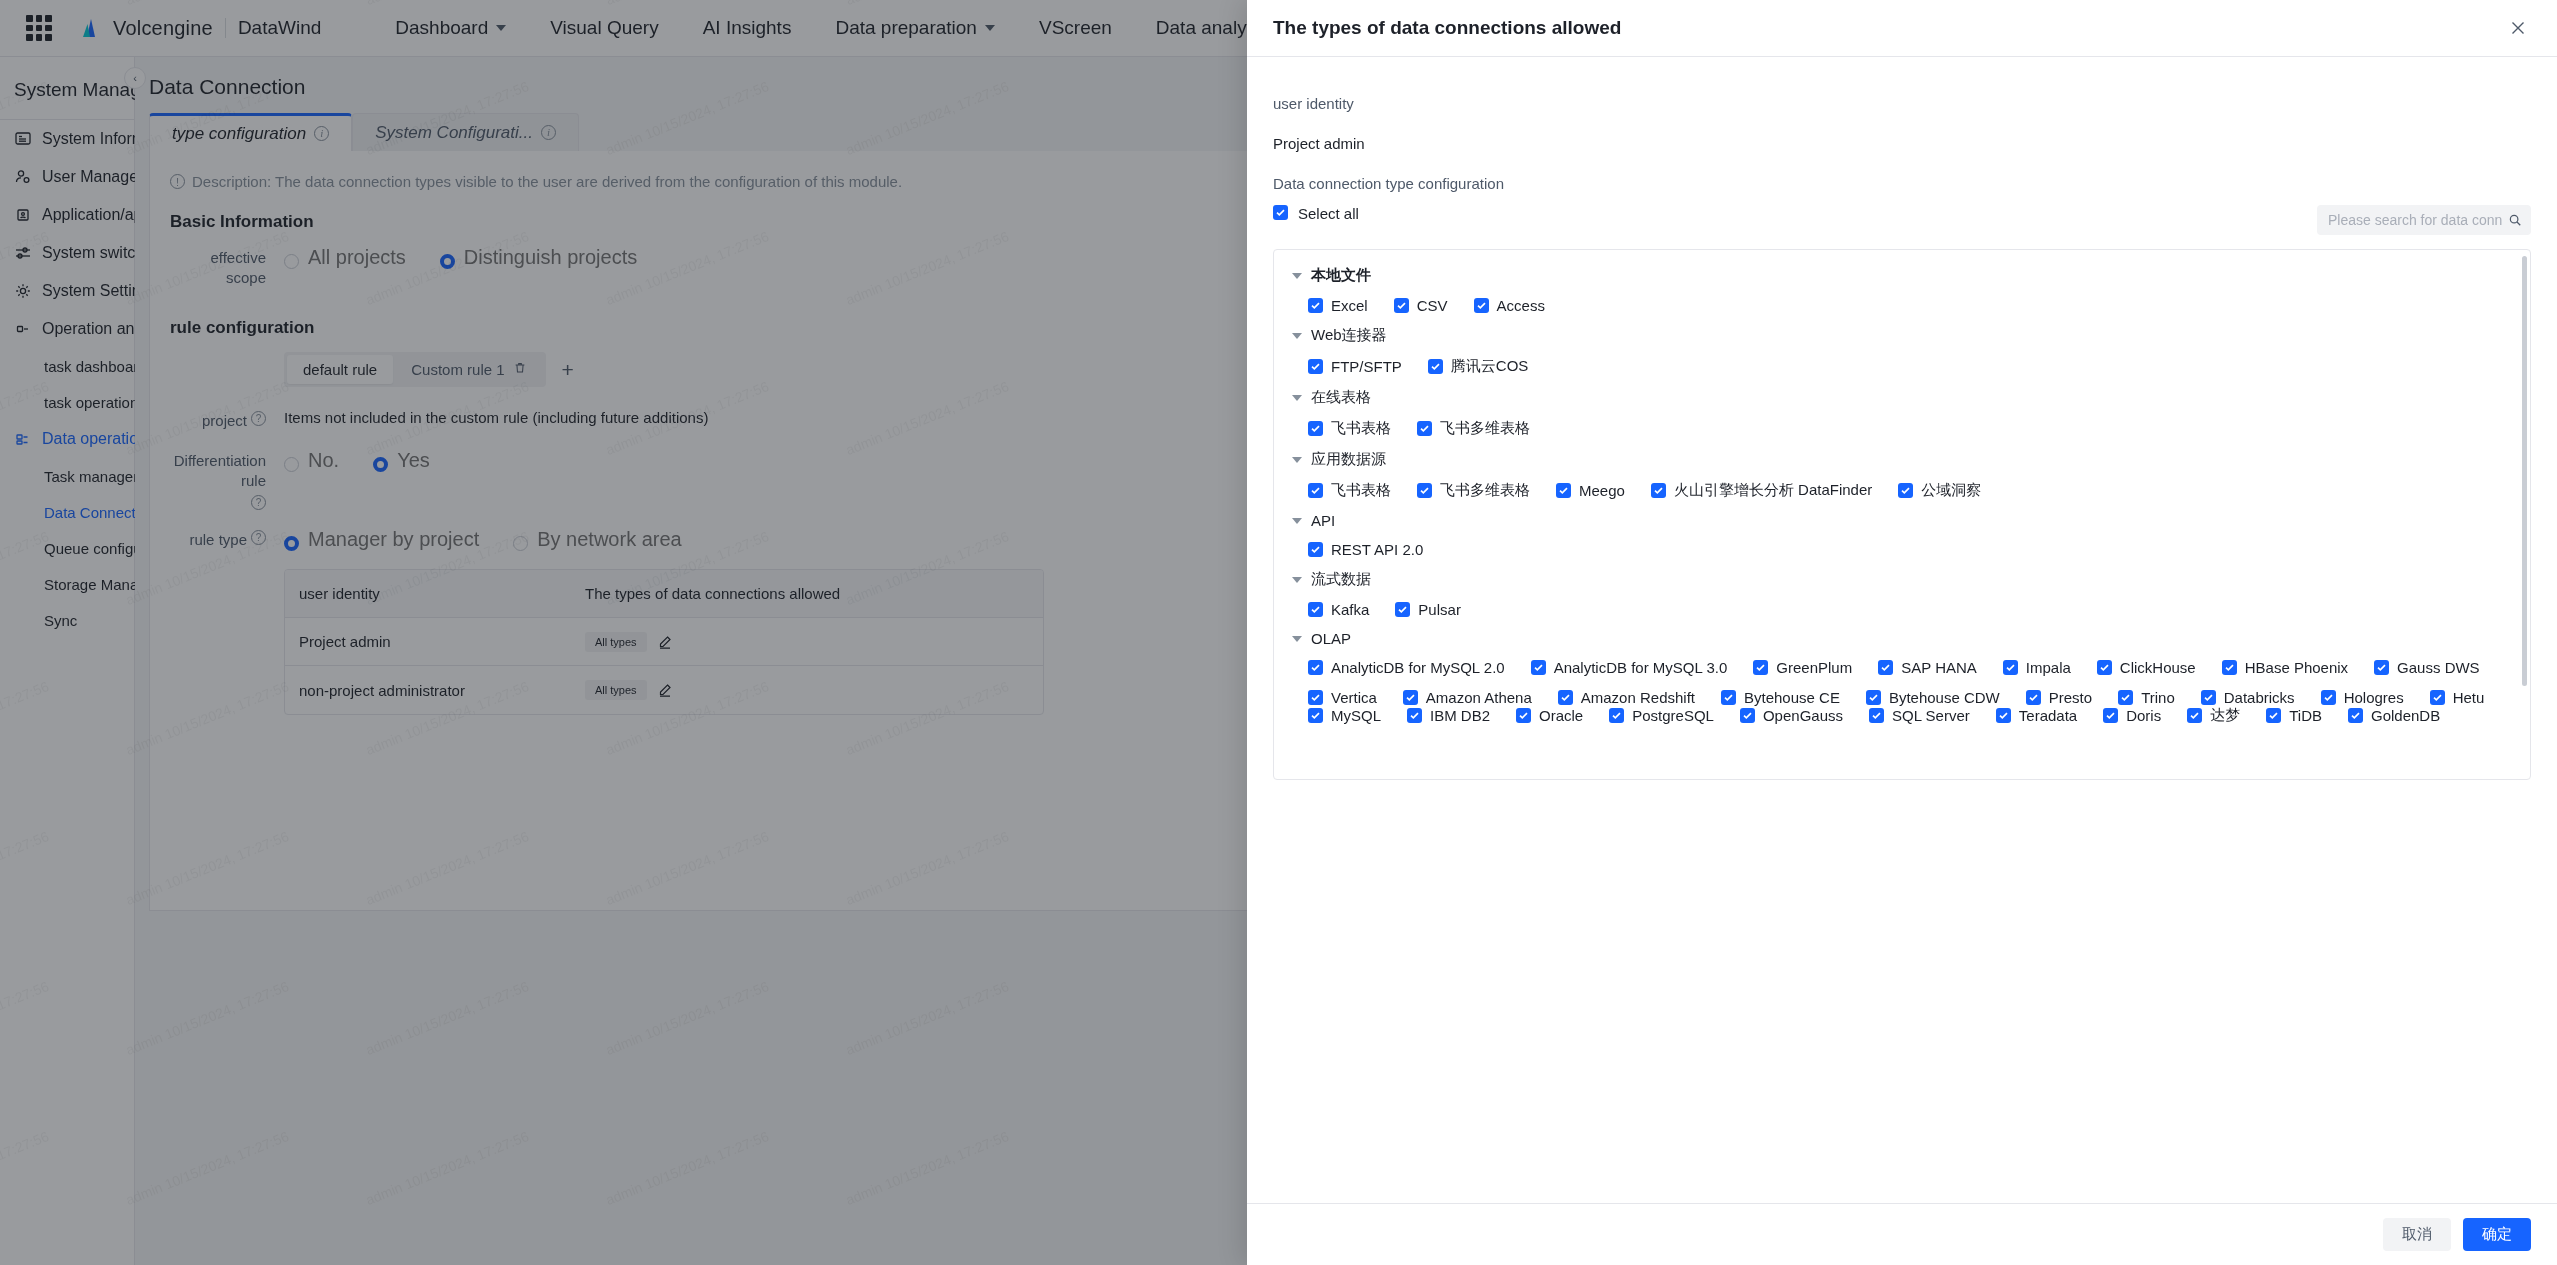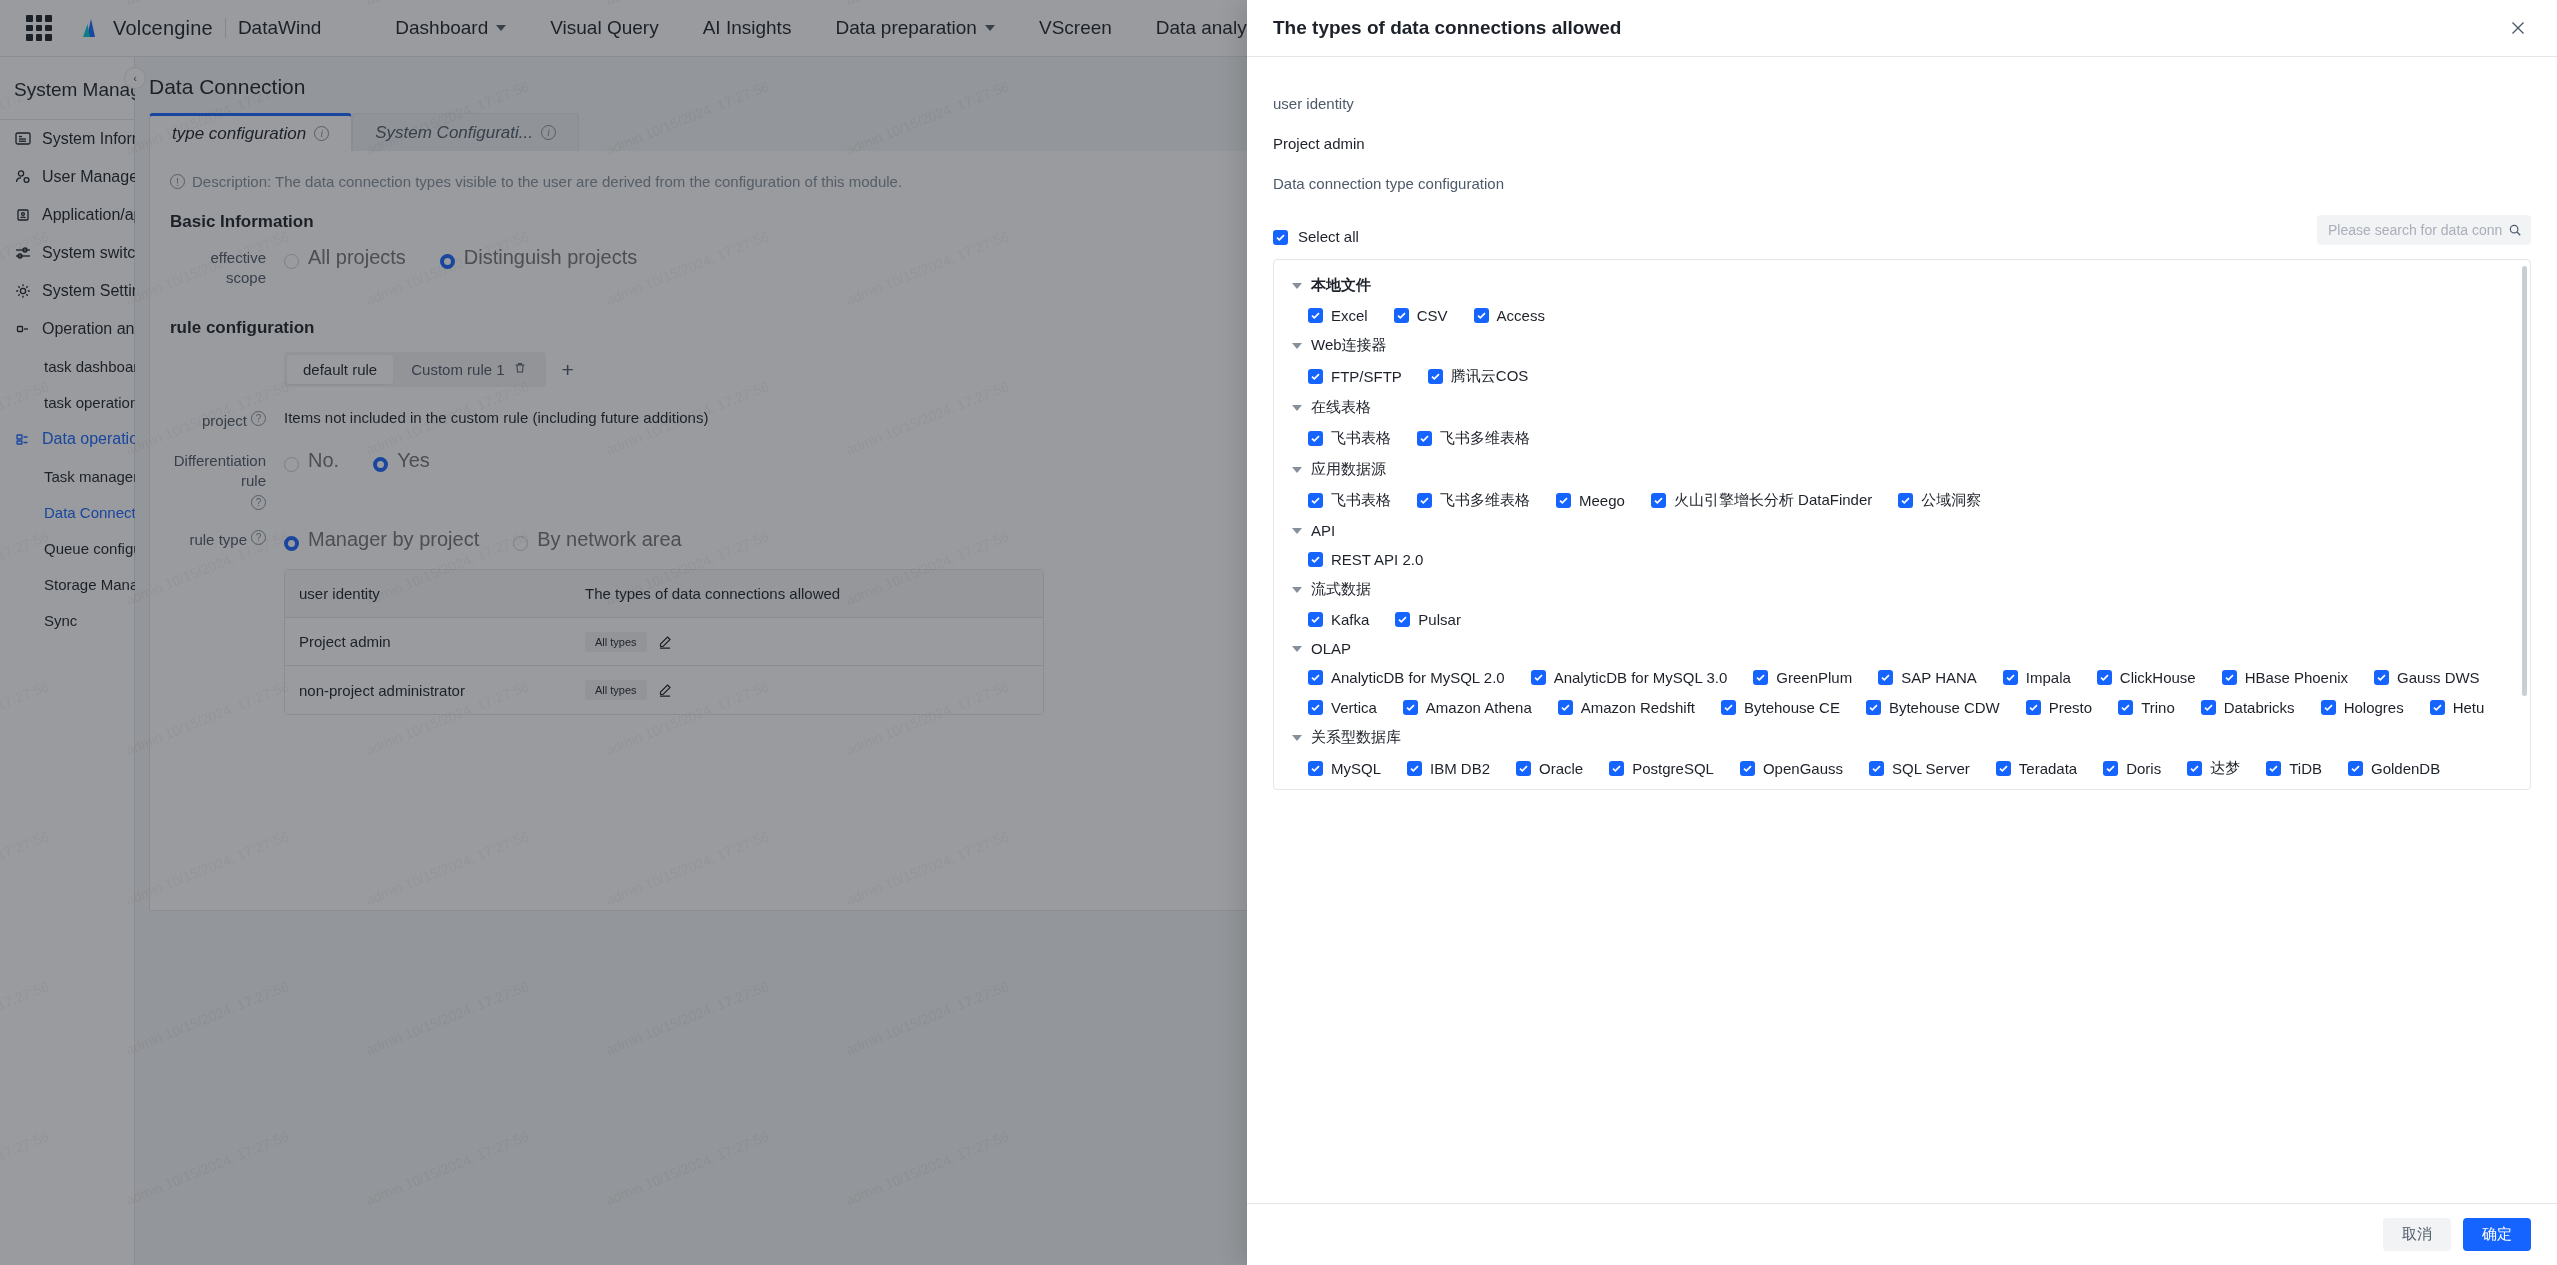--- a/index.html
+++ b/index.html
@@ -132,21 +132,21 @@
     padding:0 26px; border-bottom:1px solid #e5e6eb; }
   .m-title { font-size:19px; color:#1d2129; font-weight:600; }
   .m-close { margin-left:auto; width:26px; height:26px; cursor:pointer;
     display:flex; align-items:center; justify-content:center; color:#4e5969; font-size:22px; line-height:1; }
 
   .m-body { flex:1; padding:26px 26px 0 26px; overflow:hidden; position:relative; }
   .m-line { font-size:15px; color:#4e5969; margin-bottom:0; }
   .m-line.v { color:#1d2129; }
   .m-row { height:40px; display:flex; align-items:center; }
 
-  .selrow { display:flex; align-items:flex-end; margin:12px 0 14px 0; }
+  .selrow { display:flex; align-items:flex-start; margin:2px 0 14px 0; }
   .cb { width:15px; height:15px; border-radius:3px; background:#1664ff;
     display:inline-flex; align-items:center; justify-content:center; flex:0 0 15px; }
   .cb svg { width:11px; height:11px; }
   .selall { font-size:15px; color:#1d2129; margin-left:10px; }
 
   .search {
     margin-left:auto; width:214px; height:30px; background:#f2f3f5; border-radius:4px;
     display:flex; align-items:center; padding:0 9px; gap:4px;
   }
   .search input { border:none; outline:none; background:transparent; flex:1;
@@ -872,24 +872,20 @@
             </label>
             <label class="opt">
               <span class="cb">
                 <svg viewBox="0 0 12 12" fill="none" stroke="#fff" stroke-width="1.8">
                   <path d="M2.2 6.2 4.7 8.6 9.8 3.4"></path>
                 </svg>
               </span>
               <span class="opt-lbl">Hetu</span>
             </label>
           </div>
-          <div class="grp-head">
-            <span class="tri"></span>
-            <span class="grp-name">关系型数据库</span>
-          </div>
           <div class="opts">
             <label class="opt">
               <span class="cb">
                 <svg viewBox="0 0 12 12" fill="none" stroke="#fff" stroke-width="1.8">
                   <path d="M2.2 6.2 4.7 8.6 9.8 3.4"></path>
                 </svg>
               </span>
               <span class="opt-lbl">MySQL</span>
             </label>
             <label class="opt">

